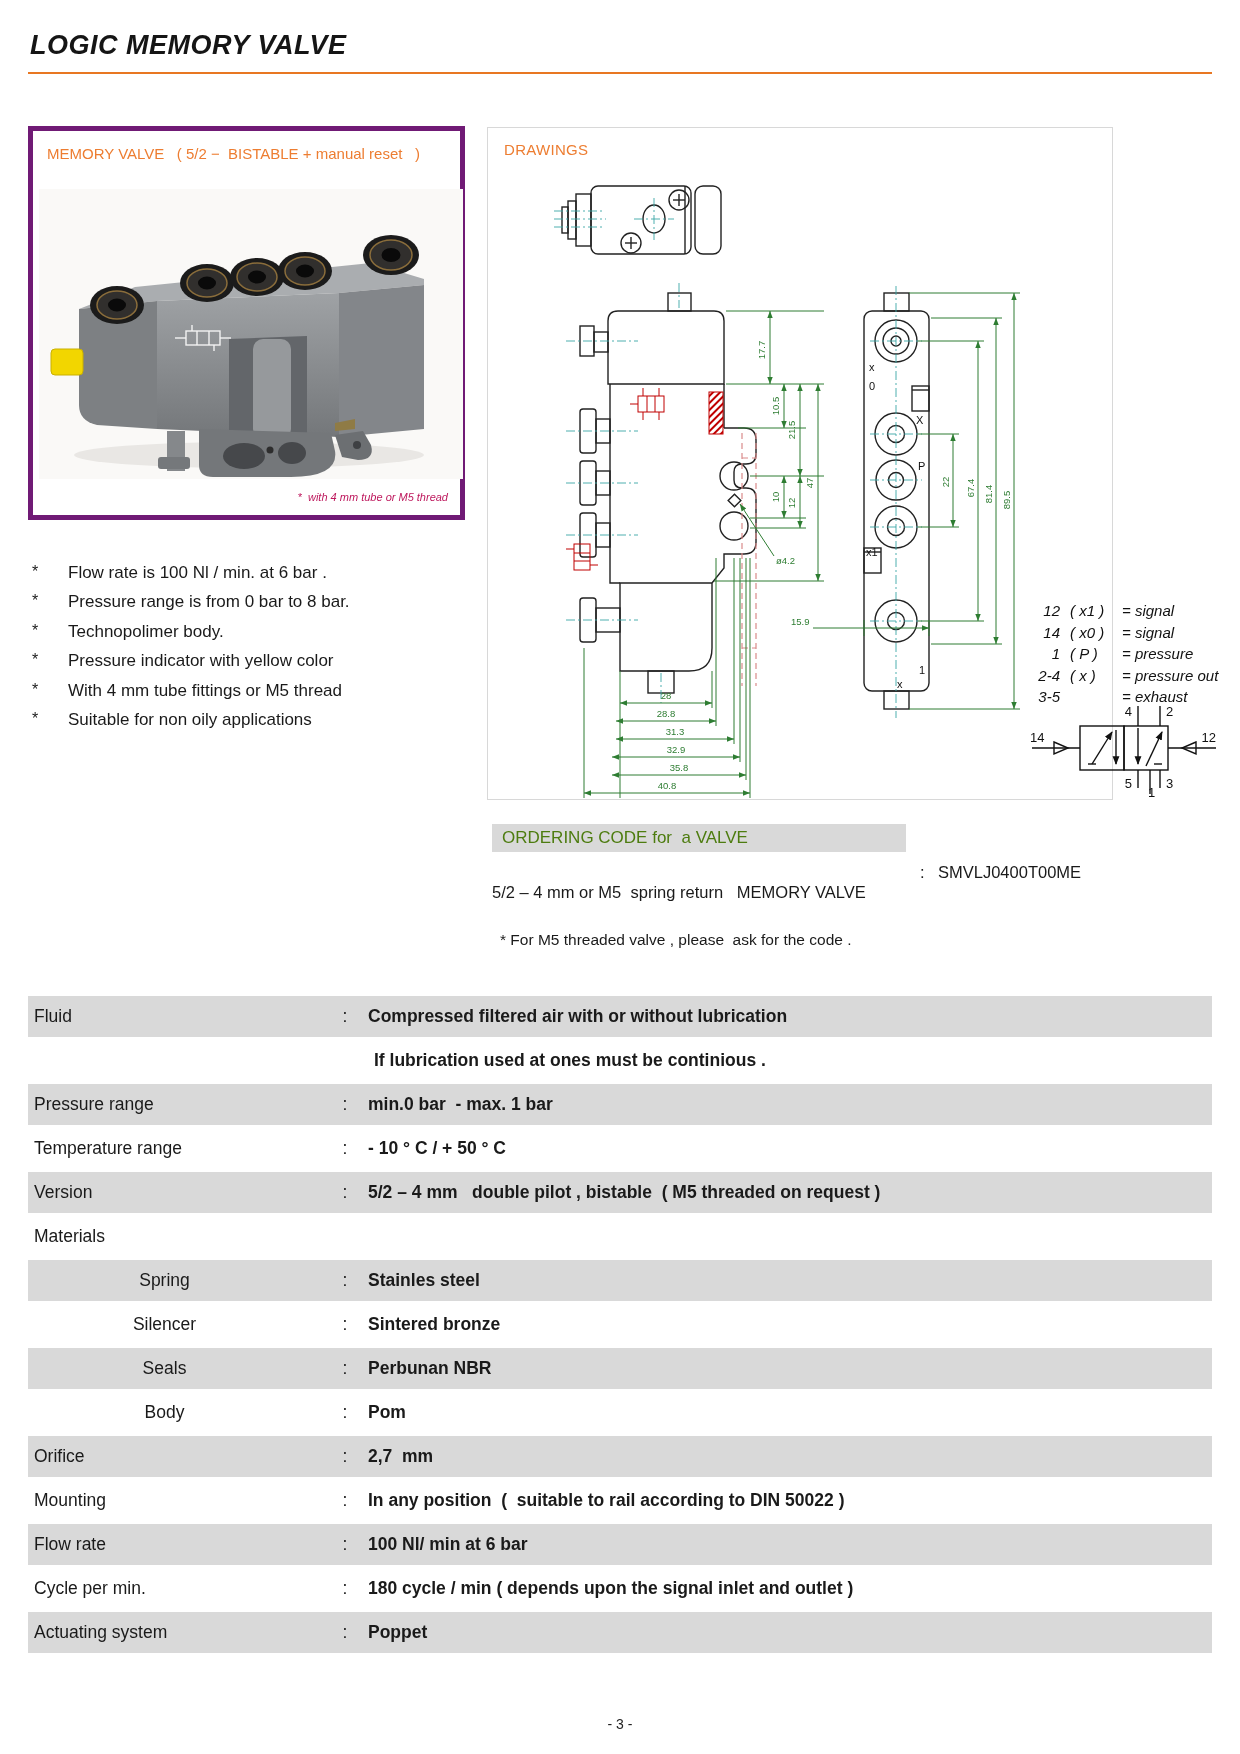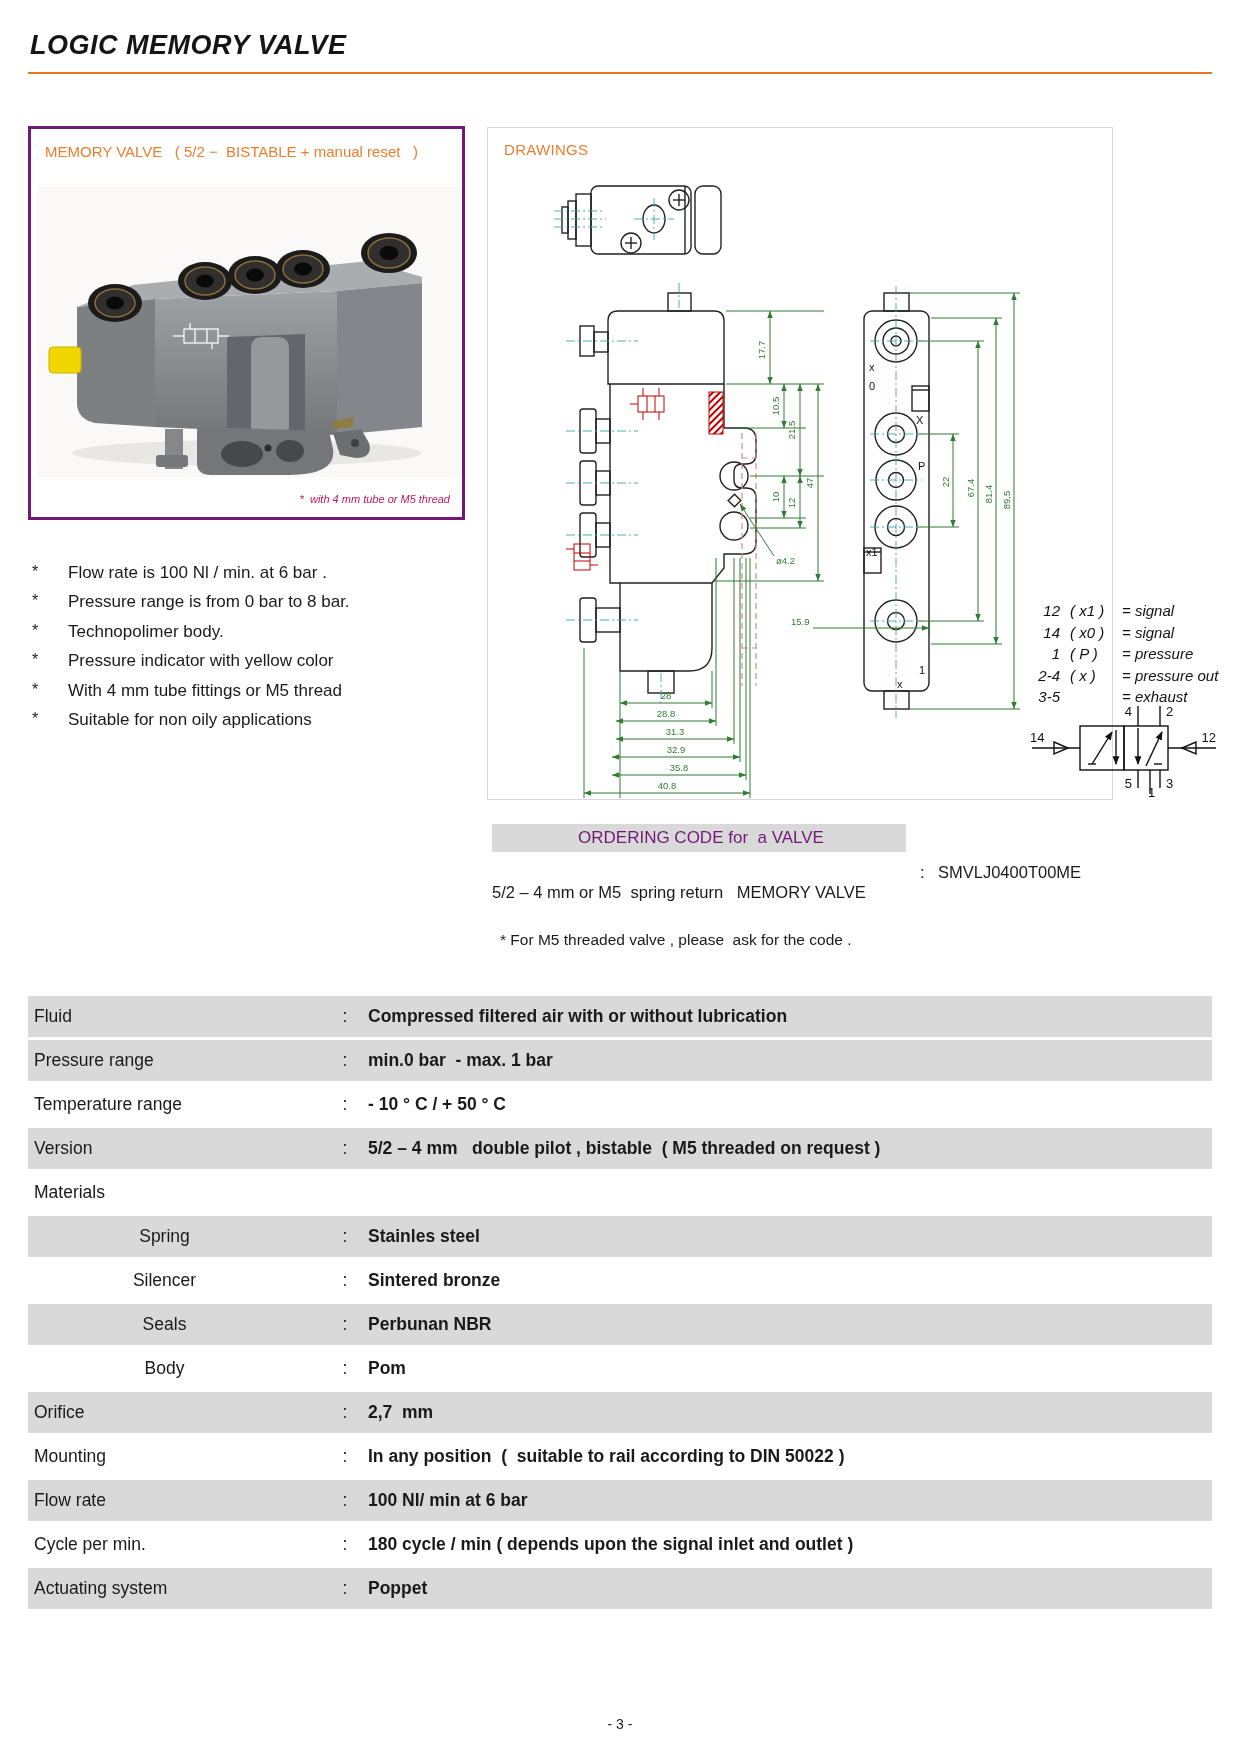--- a/index.html
+++ b/index.html
@@ -4,42 +4,42 @@
 <style>
   * { margin:0; padding:0; box-sizing:border-box; }
   html,body { background:#ffffff; }
   body { font-family:"Liberation Sans","DejaVu Sans",sans-serif; color:#1a1a1a; }
   .page { position:relative; width:1240px; height:1754px; background:#ffffff; overflow:hidden; }
   .keep { white-space:pre-wrap; }
 
   .doc-title { position:absolute; left:30px; top:30px; font-size:27px; font-weight:bold; font-style:italic; letter-spacing:.5px; color:#151515; }
   .title-rule { position:absolute; left:28px; top:72px; width:1184px; height:2px; background:#E87722; }
 
-  .product-box { position:absolute; left:28px; top:126px; width:437px; height:394px; border:3px solid #701a75; background:#fff; }
+  .product-box { position:absolute; left:28px; top:126px; width:437px; height:394px; border:5px solid #701a75; background:#fff; }
   .product-box .box-title { position:absolute; left:14px; top:14px; font-size:15px; color:#ED7D31; white-space:pre-wrap; }
   .product-box .photo { position:absolute; left:6px; top:58px; }
   .product-box .caption { position:absolute; right:12px; bottom:12px; font-size:11px; color:#be185d; white-space:pre-wrap;font-style:italic; }
 
   .drawings-box { position:absolute; left:487px; top:127px; width:626px; height:673px; border:1px solid #d8d8d8; background:#fff; }
   .drawings-box .box-title { position:absolute; left:16px; top:13px; font-size:15px; color:#ED7D31; letter-spacing:.3px; }
   .drawings-box svg.dwg { position:absolute; left:0; top:0; }
 
   .legend { position:absolute; left:1030px; top:600px; width:190px; font-style:italic; font-size:15px; color:#111; }
   .legend .lrow { display:grid; grid-template-columns:34px 58px auto; line-height:21.5px; }
   .legend .lnum { text-align:right; padding-right:4px; }
   .legend .lport { text-align:left; padding-left:6px; }
 
   .symbol { position:absolute; left:1020px; top:698px; }
 
   .features { position:absolute; left:28px; top:563px; width:440px; }
   .feature { display:flex; height:29.4px; align-items:flex-start; font-size:17px; }
   .feature .bullet { width:40px; padding-left:4px; font-size:16px; }
   .feature .ftext { flex:1; }
 
-  .ordering-header { position:absolute; left:492px; top:824px; width:414px; height:28px; background:#D9D9D9; font-size:17px; line-height:28px; padding-left:4px; color:#701a75; white-space:pre-wrap;text-align:center; }
+  .ordering-header { position:absolute; left:492px; top:824px; width:414px; height:28px; background:#D9D9D9; font-size:17px; line-height:28px; padding-left:10px; color:#4d7c0f; white-space:pre-wrap; }
   .ordering-line { position:absolute; left:492px; top:863px; width:720px; height:22px; font-size:16.5px; }
   .ordering-line .oitem { position:absolute; left:0; top:0; white-space:pre-wrap;margin-top:20px; }
   .ordering-line .ocolon { position:absolute; left:428px; top:0; }
   .ordering-line .ocode { position:absolute; left:446px; top:0; }
   .ordering-note { position:absolute; left:500px; top:931px; font-size:15.5px; white-space:pre-wrap; }
 
   .spec-table { position:absolute; left:28px; top:984px; width:1184px;margin-top:12px; }
   .spec-row { display:grid; grid-template-columns:300px 34px 1fr; height:41px; margin-bottom:3px; align-items:center; font-size:17.5px; }
   .spec-row.shaded { background:#D9D9D9; }
   .spec-label { padding-left:6px; white-space:pre-wrap; }
@@ -441,20 +441,25 @@
     <span class="ocode">SMVLJ0400T00ME</span>
   </div>
   <div class="ordering-note">* For M5 threaded valve , please  ask for the code .</div>
 
   <div class="spec-table">
     <div class="spec-row shaded">
         <div class="spec-label">Fluid</div>
         <div class="spec-colon">:</div>
         <div class="spec-value">Compressed filtered air with or without lubrication</div>
       </div>
+    <div class="spec-row indent">
+        <div class="spec-label"></div>
+        <div class="spec-colon"></div>
+        <div class="spec-value">If lubrication used at ones must be continious .</div>
+      </div>
     <div class="spec-row shaded">
         <div class="spec-label">Pressure range</div>
         <div class="spec-colon">:</div>
         <div class="spec-value">min.0 bar  - max. 1 bar</div>
       </div>
     <div class="spec-row">
         <div class="spec-label">Temperature range</div>
         <div class="spec-colon">:</div>
         <div class="spec-value">- 10 ° C / + 50 ° C</div>
       </div>

